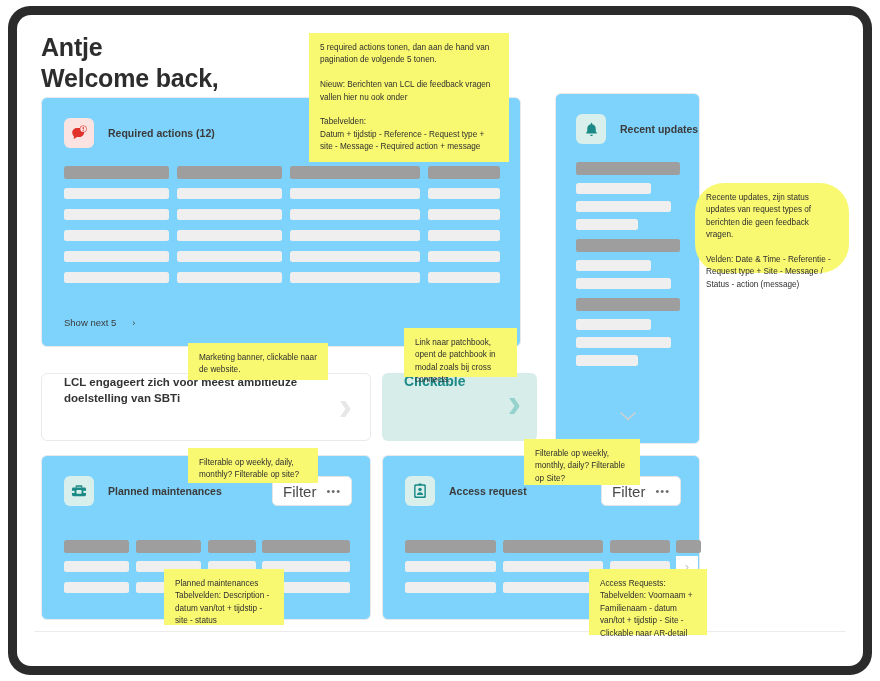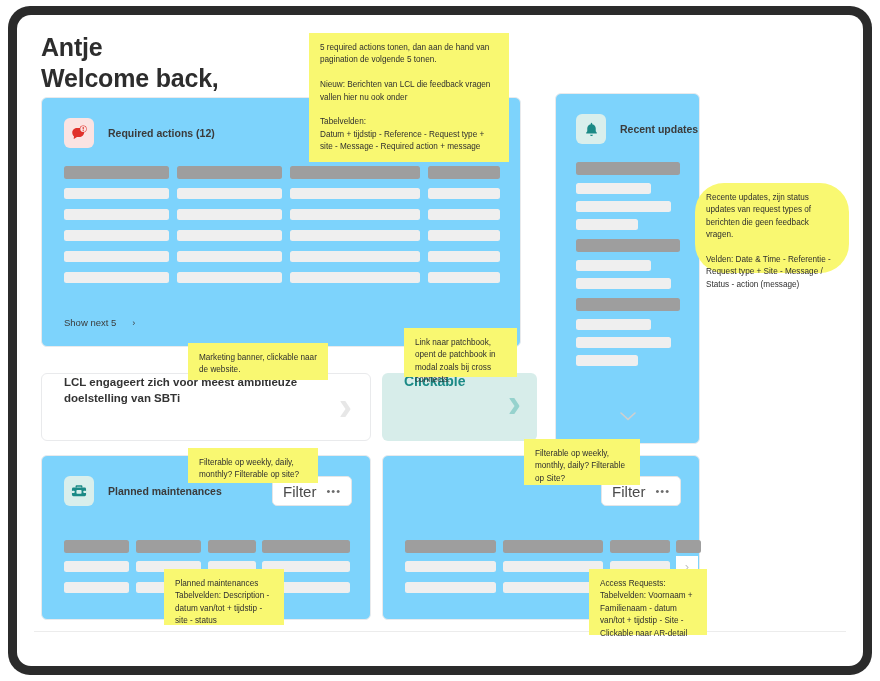--- a/index.html
+++ b/index.html
@@ -242,20 +242,32 @@
         <div class="sk light" style="left:220px;top:105px;width:88px;height:11px;"></div>
 
         <div class="sk light" style="left:22px;top:126px;width:65px;height:11px;"></div>
         <div class="sk light" style="left:94px;top:126px;width:65px;height:11px;"></div>
         <div class="sk light" style="left:166px;top:126px;width:48px;height:11px;"></div>
         <div class="sk light" style="left:220px;top:126px;width:88px;height:11px;"></div>
       </div>
     </div>
 
     <div class="card" style="left:365px;top:440px;width:318px;height:165px;">
+      <div class="card-head" style="top:20px;">
+        <div class="ic-box teal">
+          <svg width="18" height="18" viewBox="0 0 24 24" aria-hidden="true">
+            <rect x="4.2" y="3" width="15.6" height="18.3" rx="2.1" fill="#1b8a86"></rect>
+            <rect x="6.1" y="5.1" width="11.8" height="14.1" rx="1.3" fill="#d9efec"></rect>
+            <circle cx="12" cy="10.1" r="2.35" fill="#1b8a86"></circle>
+            <path d="M7.9 17.2c0-2.3 1.85-3.6 4.1-3.6s4.1 1.3 4.1 3.6z" fill="#1b8a86"></path>
+            <rect x="9.6" y="2.1" width="4.8" height="2.2" rx="1.1" fill="#1b8a86"></rect>
+          </svg>
+        </div>
+        <div class="card-title">Access request</div>
+      </div>
 
       <div class="filter-ctl" style="right:18px;top:20px;height:30px;">
         <span class="lbl">Filter</span>
         <span class="dots">•••</span>
       </div>
 
       <div>
         <div class="sk dark" style="left:22px;top:84px;width:91px;height:13px;"></div>
         <div class="sk dark" style="left:120px;top:84px;width:100px;height:13px;"></div>
         <div class="sk dark" style="left:227px;top:84px;width:60px;height:13px;"></div>

